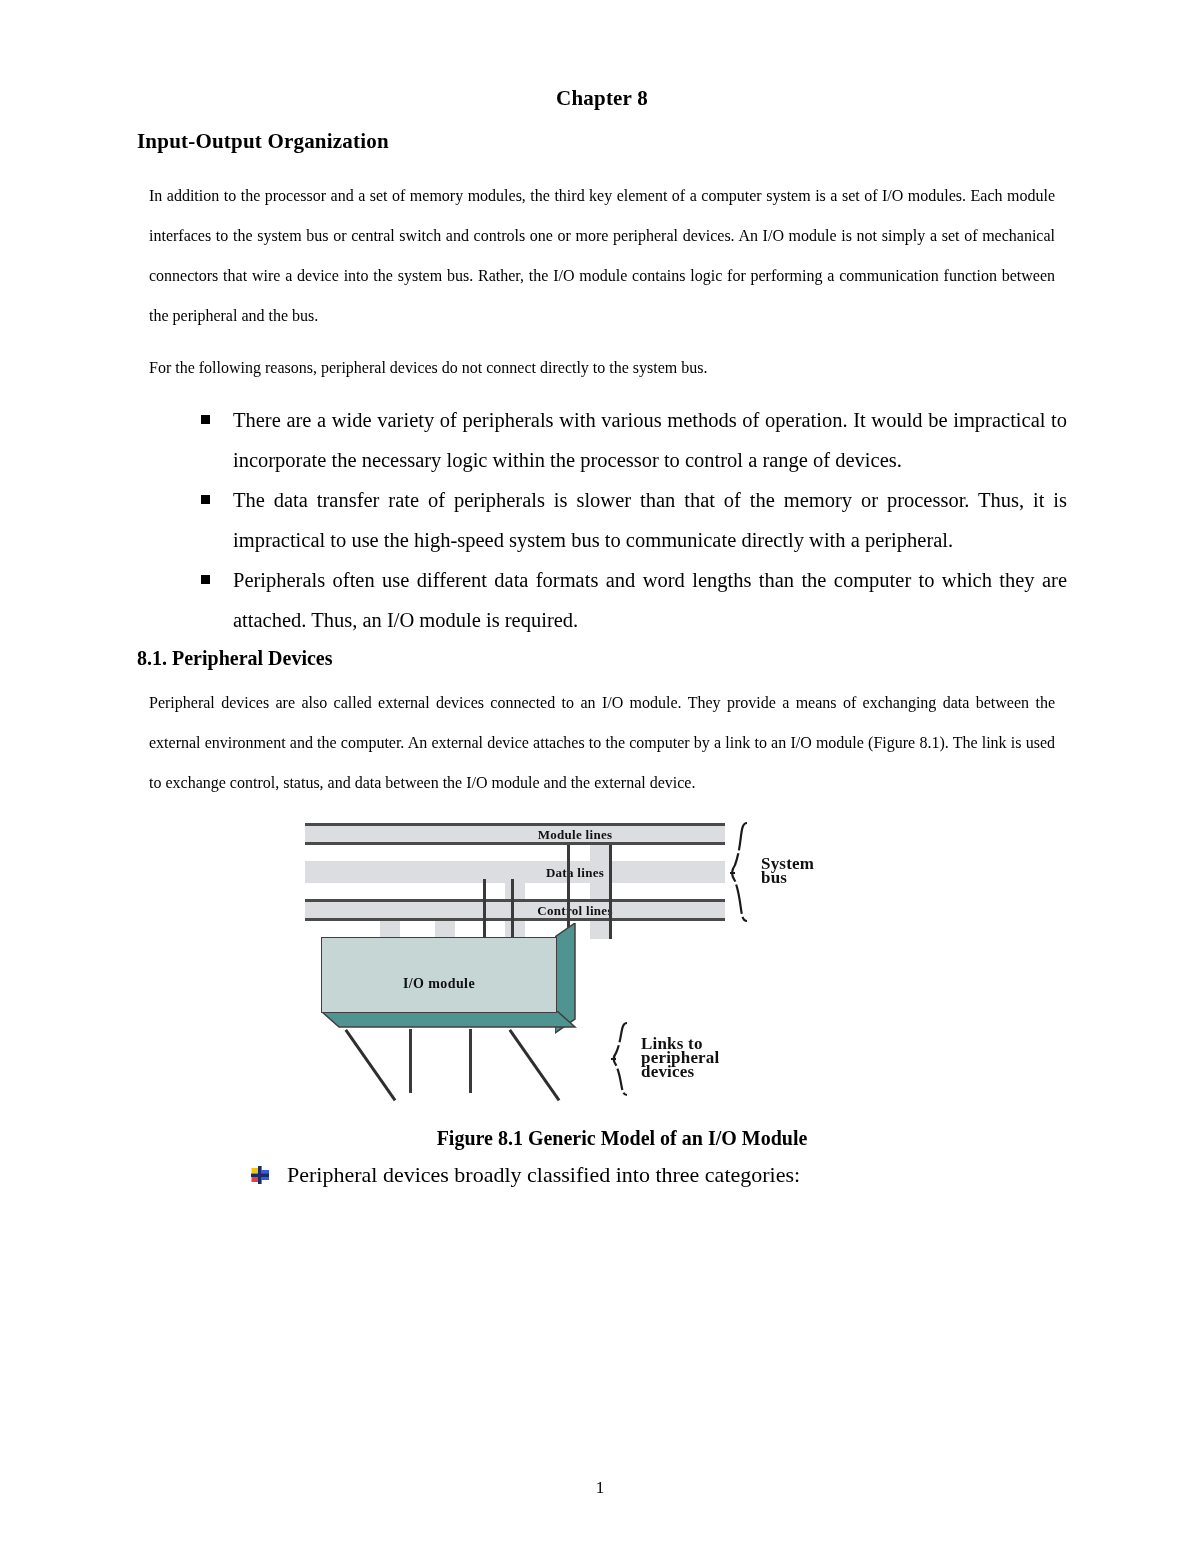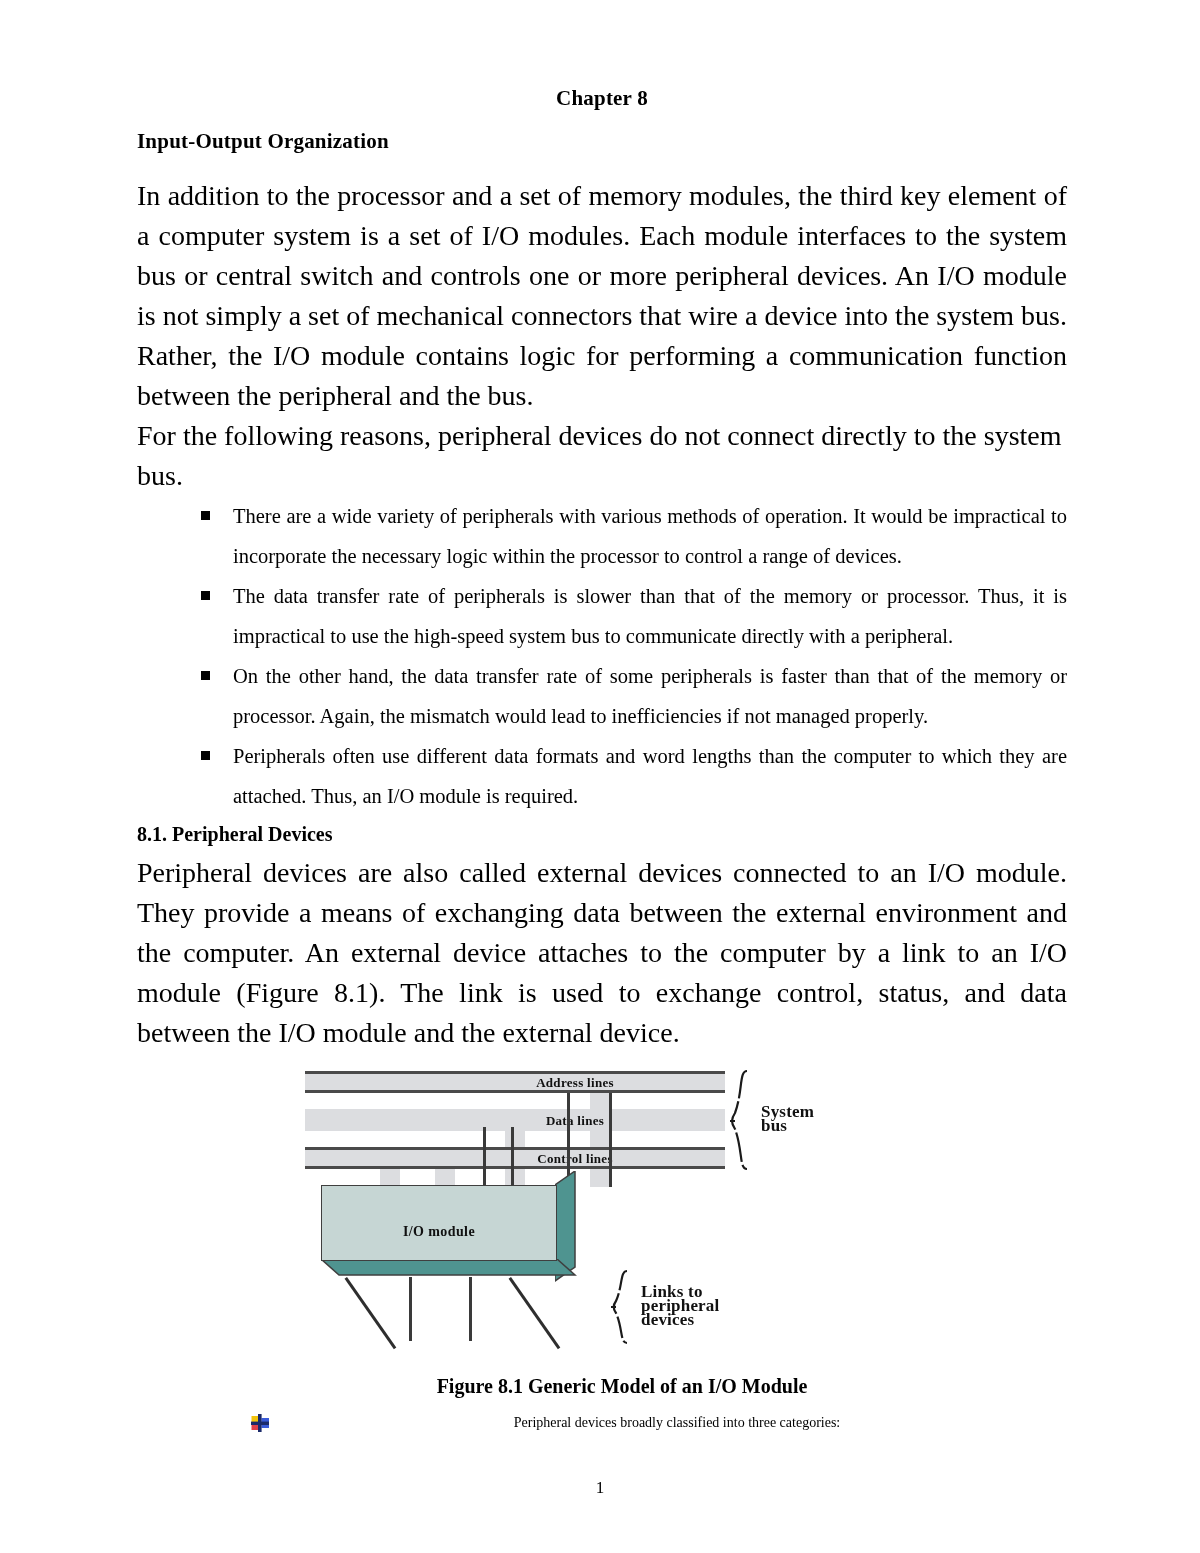--- a/index.html
+++ b/index.html
@@ -48,23 +48,23 @@
   }
   .section-heading {
     font-weight: bold;
     font-size: 20px;
     margin: 6px 0 6px 0;
     line-height: 1.25;
   }
 
   
   p.body {
-    font-size: 28px;
+    font-size: 16px;
     line-height: 40px;
-    margin: 0;
+    margin: 12px;
     text-align: justify;
     text-justify: inter-word;
   }
   p.body.nojustify {
     text-align: left;
   }
 
   
   ul.sq-list {
     list-style: none;
@@ -98,23 +98,23 @@
   
   ul.star-list {
     list-style: none;
     margin: 0;
     padding: 0;
     margin-left: 108px;
   }
   ul.star-list > li {
     position: relative;
     padding-left: 42px;
-    font-size: 14px;
+    font-size: 22px;
     line-height: 40px;
-    text-align: center;
+    text-align: left;
   }
   .star-bullet {
     position: absolute;
     left: 4px;
     top: 9px;
     width: 22px;
     height: 22px;
   }
 
   .bold-lead { font-weight: bold; }
@@ -237,42 +237,38 @@
       <li>
         <span class="sq-bullet"></span>
         <span>There are a wide variety of peripherals with various methods of operation. It would be impractical to incorporate the necessary logic within the processor to control a range of devices.</span>
       </li>
       <li>
         <span class="sq-bullet"></span>
         <span>The data transfer rate of peripherals is slower than that of the memory or processor. Thus, it is impractical to use the high-speed system bus to communicate directly with a peripheral.</span>
       </li>
       <li>
         <span class="sq-bullet"></span>
-        <span>On the other hand, the data transfer rate of some peripherals is faster than that of the memory or processor. Again, the mismatch would lead to inefficiencies if not managed properly.</span>
-      </li>
-      <li>
-        <span class="sq-bullet"></span>
         <span>Peripherals often use different data formats and word lengths than the computer to which they are attached. Thus, an I/O module is required.</span>
       </li>
     </ul>
 
     <div class="section-heading">8.1. Peripheral Devices</div>
 
     <p class="body">Peripheral devices are also called external devices connected to an I/O module. They provide a means of exchanging data between the external environment and the computer. An external device attaches to the computer by a link to an I/O module (Figure 8.1). The link is used to exchange control, status, and data between the I/O module and the external device.</p>
 
     <div class="figure-wrap">
       <div class="fig-inner">
 
         <div class="vconn" style="left:285px; top:18px; width:22px; height:106px;"></div>
         <div class="vconn" style="left:200px; top:52px; width:20px; height:72px;"></div>
         <div class="vconn" style="left:130px; top:86px; width:20px; height:38px;"></div>
         <div class="vconn" style="left:75px; top:98px; width:20px; height:26px;"></div>
 
         <div class="bus-bar bordered" style="left:0px; top:8px; width:420px; height:22px;"></div>
-        <div class="bus-label" style="left:0px; top:13px;">Address lines</div>
+        <div class="bus-label" style="left:0px; top:13px;">Module lines</div>
 
         <div class="bus-bar" style="left:0px; top:46px; width:420px; height:22px;"></div>
         <div class="bus-label" style="left:0px; top:51px;">Data lines</div>
 
         <div class="bus-bar bordered" style="left:0px; top:84px; width:420px; height:22px;"></div>
         <div class="bus-label" style="left:0px; top:89px;">Control lines</div>
 
         <div class="vline" style="left:178px; top:64px; height:60px;"></div>
         <div class="vline" style="left:206px; top:64px; height:60px;"></div>
         <div class="vline" style="left:262px; top:30px; height:94px;"></div>

